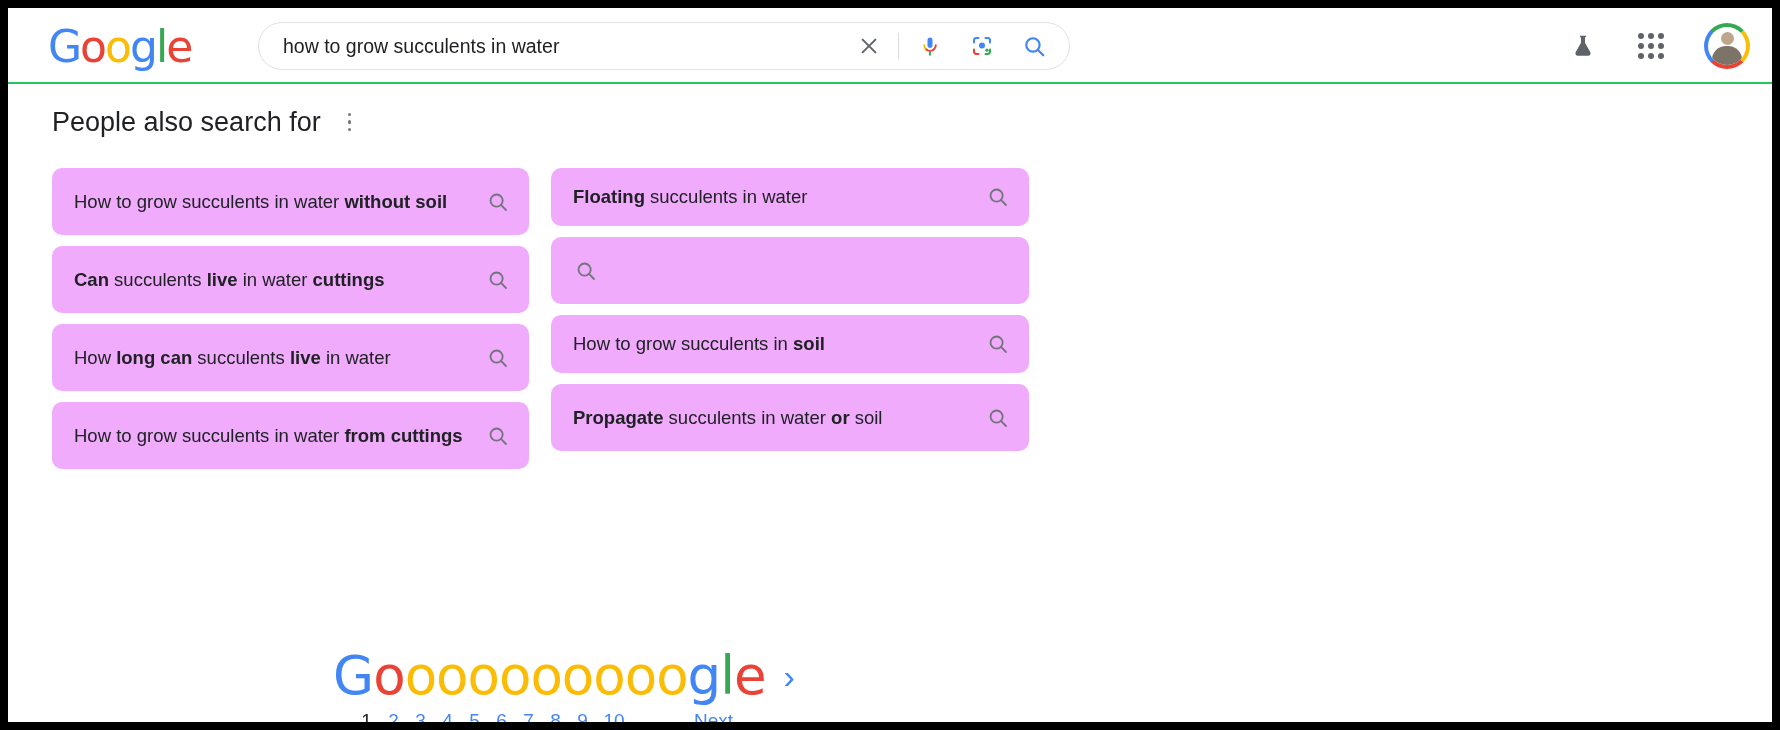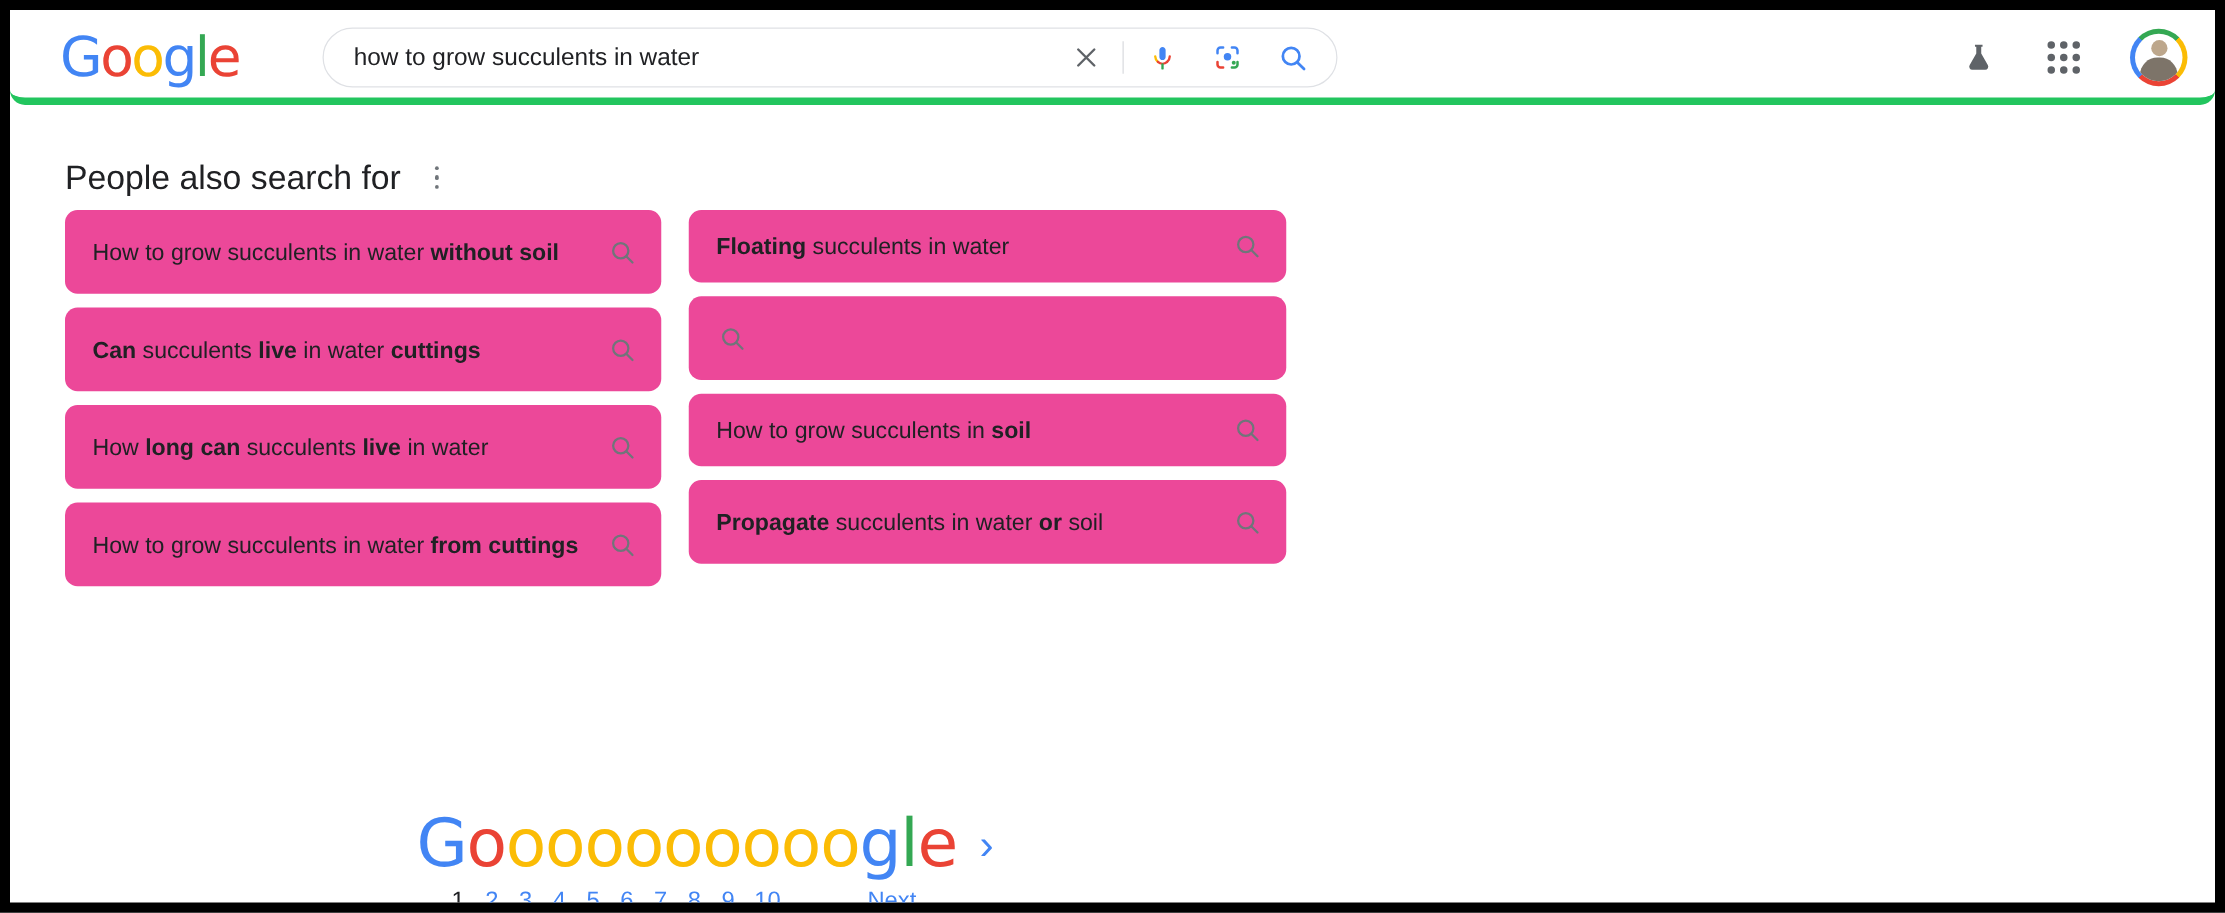--- a/index.html
+++ b/index.html
@@ -15,22 +15,21 @@
     width: 1764px; height: 714px;
     background: #ffffff;
     overflow: hidden;
   }
 
   
   #header {
     position: relative;
     height: 76px;
     background: #fff;
-    border-bottom: 6px solid #22c55e;
-    border-radius: 12px;
+    border-bottom: 2px solid #22c55e;
   }
   #google-logo {
     position: absolute;
     left: 40px; top: 16px;
     font-size: 44px;
     letter-spacing: -2.0px;
     font-family: "DejaVu Sans", sans-serif;
     font-weight: 400;
     line-height: 46px;
     user-select: none;
@@ -135,21 +134,21 @@
   }
 
   
   #main {
     position: relative;
     padding: 0;
   }
   #pasf-header {
     position: absolute;
     left: 44px; top: 22px;
-    display: flex; align-items: center; gap: 18px; margin-top: 20px;
+    display: flex; align-items: center; gap: 18px;
   }
   #pasf-title {
     font-size: 27px;
     color: #202124;
     font-weight: 400;
     line-height: 32px;
     white-space: nowrap;
   }
   #pasf-menu {
     width: 22px; height: 28px;
@@ -173,21 +172,21 @@
   .card-row {
     display: flex;
     gap: 22px;
     align-items: flex-start;
   }
   .card-col { display: flex; flex-direction: column; }
   .card-col.left { width: 477px; gap: 11px; }
   .card-col.right { width: 478px; gap: 11px; }
 
   .card {
-    background: #ec4899;
+    background: #f0abfc;
     border-radius: 10px;
     display: flex;
     align-items: center;
     justify-content: space-between;
     padding: 0 18px 0 22px;
     cursor: pointer;
   }
   .card.two-line { height: 67px; }
   .card.one-line { height: 58px; }
   .card-text {

